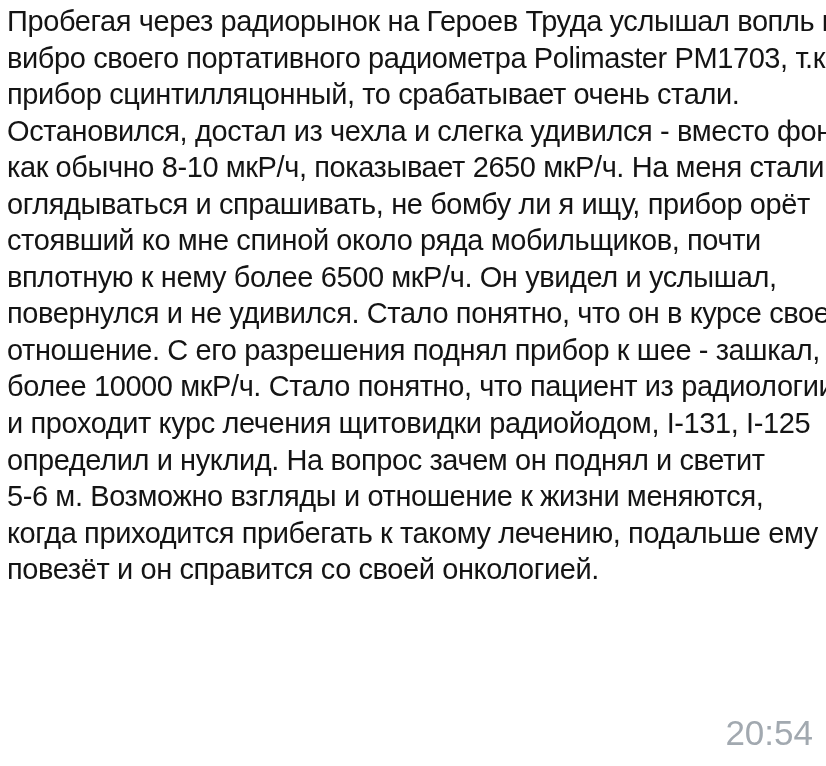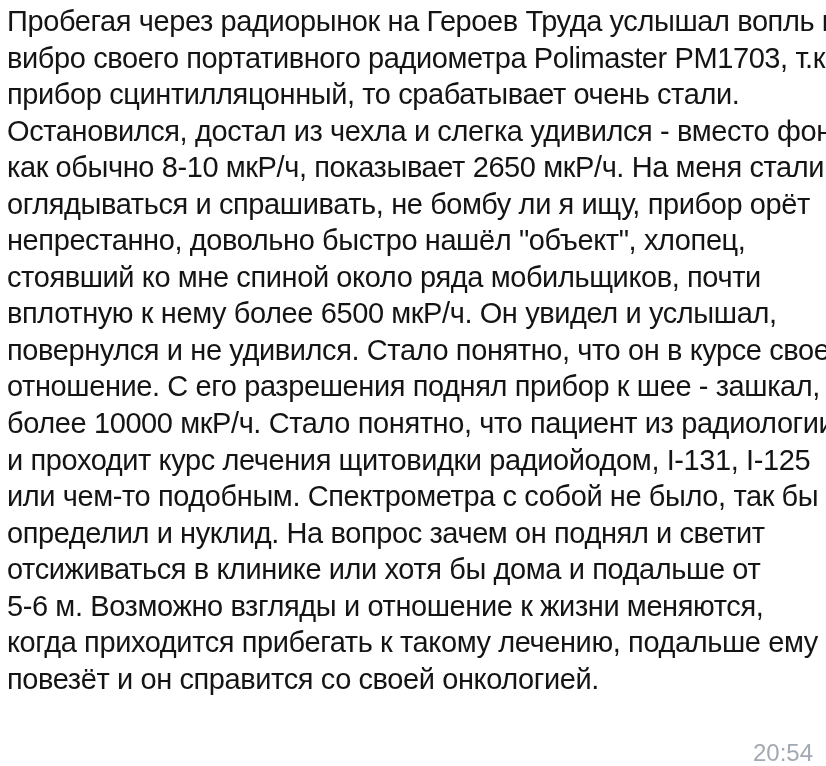--- a/index.html
+++ b/index.html
@@ -29,46 +29,43 @@
     line-height: 36.55px;
     letter-spacing: -0.4px;
   }
   .message-line {
     white-space: nowrap;
     overflow: hidden;
   }
   .message-time {
     position: absolute;
     right: 13px;
-    bottom: 0;
+    bottom: 20px;
     color: #a2a9b0;
-    font-size: 24px;
+    font-size: 35px;
     line-height: 26px;
     letter-spacing: 0px;
   }
 </style>
 </head>
 <body>
 
 <div class="chat-message">
   <div class="message-text" id="message-lines">
       <div class="message-line">Пробегая через радиорынок на Героев Труда услышал вопль и</div>
       <div class="message-line">вибро своего портативного радиометра Polimaster PM1703, т.к.</div>
       <div class="message-line">прибор сцинтилляцонный, то срабатывает очень стали.</div>
       <div class="message-line">Остановился, достал из чехла и слегка удивился - вместо фона,</div>
       <div class="message-line">как обычно 8-10 мкР/ч, показывает 2650 мкР/ч. На меня стали</div>
       <div class="message-line">оглядываться и спрашивать, не бомбу ли я ищу, прибор орёт</div>
-      <div class="message-line">непрестанно, довольно быстро нашёл "объект", хлопец,</div>
       <div class="message-line">стоявший ко мне спиной около ряда мобильщиков, почти</div>
       <div class="message-line">вплотную к нему более 6500 мкР/ч. Он увидел и услышал,</div>
       <div class="message-line">повернулся и не удивился. Стало понятно, что он в курсе своей</div>
       <div class="message-line">отношение. С его разрешения поднял прибор к шее - зашкал,</div>
       <div class="message-line">более 10000 мкР/ч. Стало понятно, что пациент из радиологии</div>
       <div class="message-line">и проходит курс лечения щитовидки радиойодом, I-131, I-125</div>
-      <div class="message-line">или чем-то подобным. Спектрометра с собой не было, так бы</div>
       <div class="message-line">определил и нуклид. На вопрос зачем он поднял и светит</div>
-      <div class="message-line">отсиживаться в клинике или хотя бы дома и подальше от</div>
       <div class="message-line">5-6 м. Возможно взгляды и отношение к жизни меняются,</div>
       <div class="message-line">когда приходится прибегать к такому лечению, подальше ему</div>
       <div class="message-line">повезёт и он справится со своей онкологией.</div>
     </div>
   <div class="message-time">20:54</div>
 </div>
 
 </body></html>

